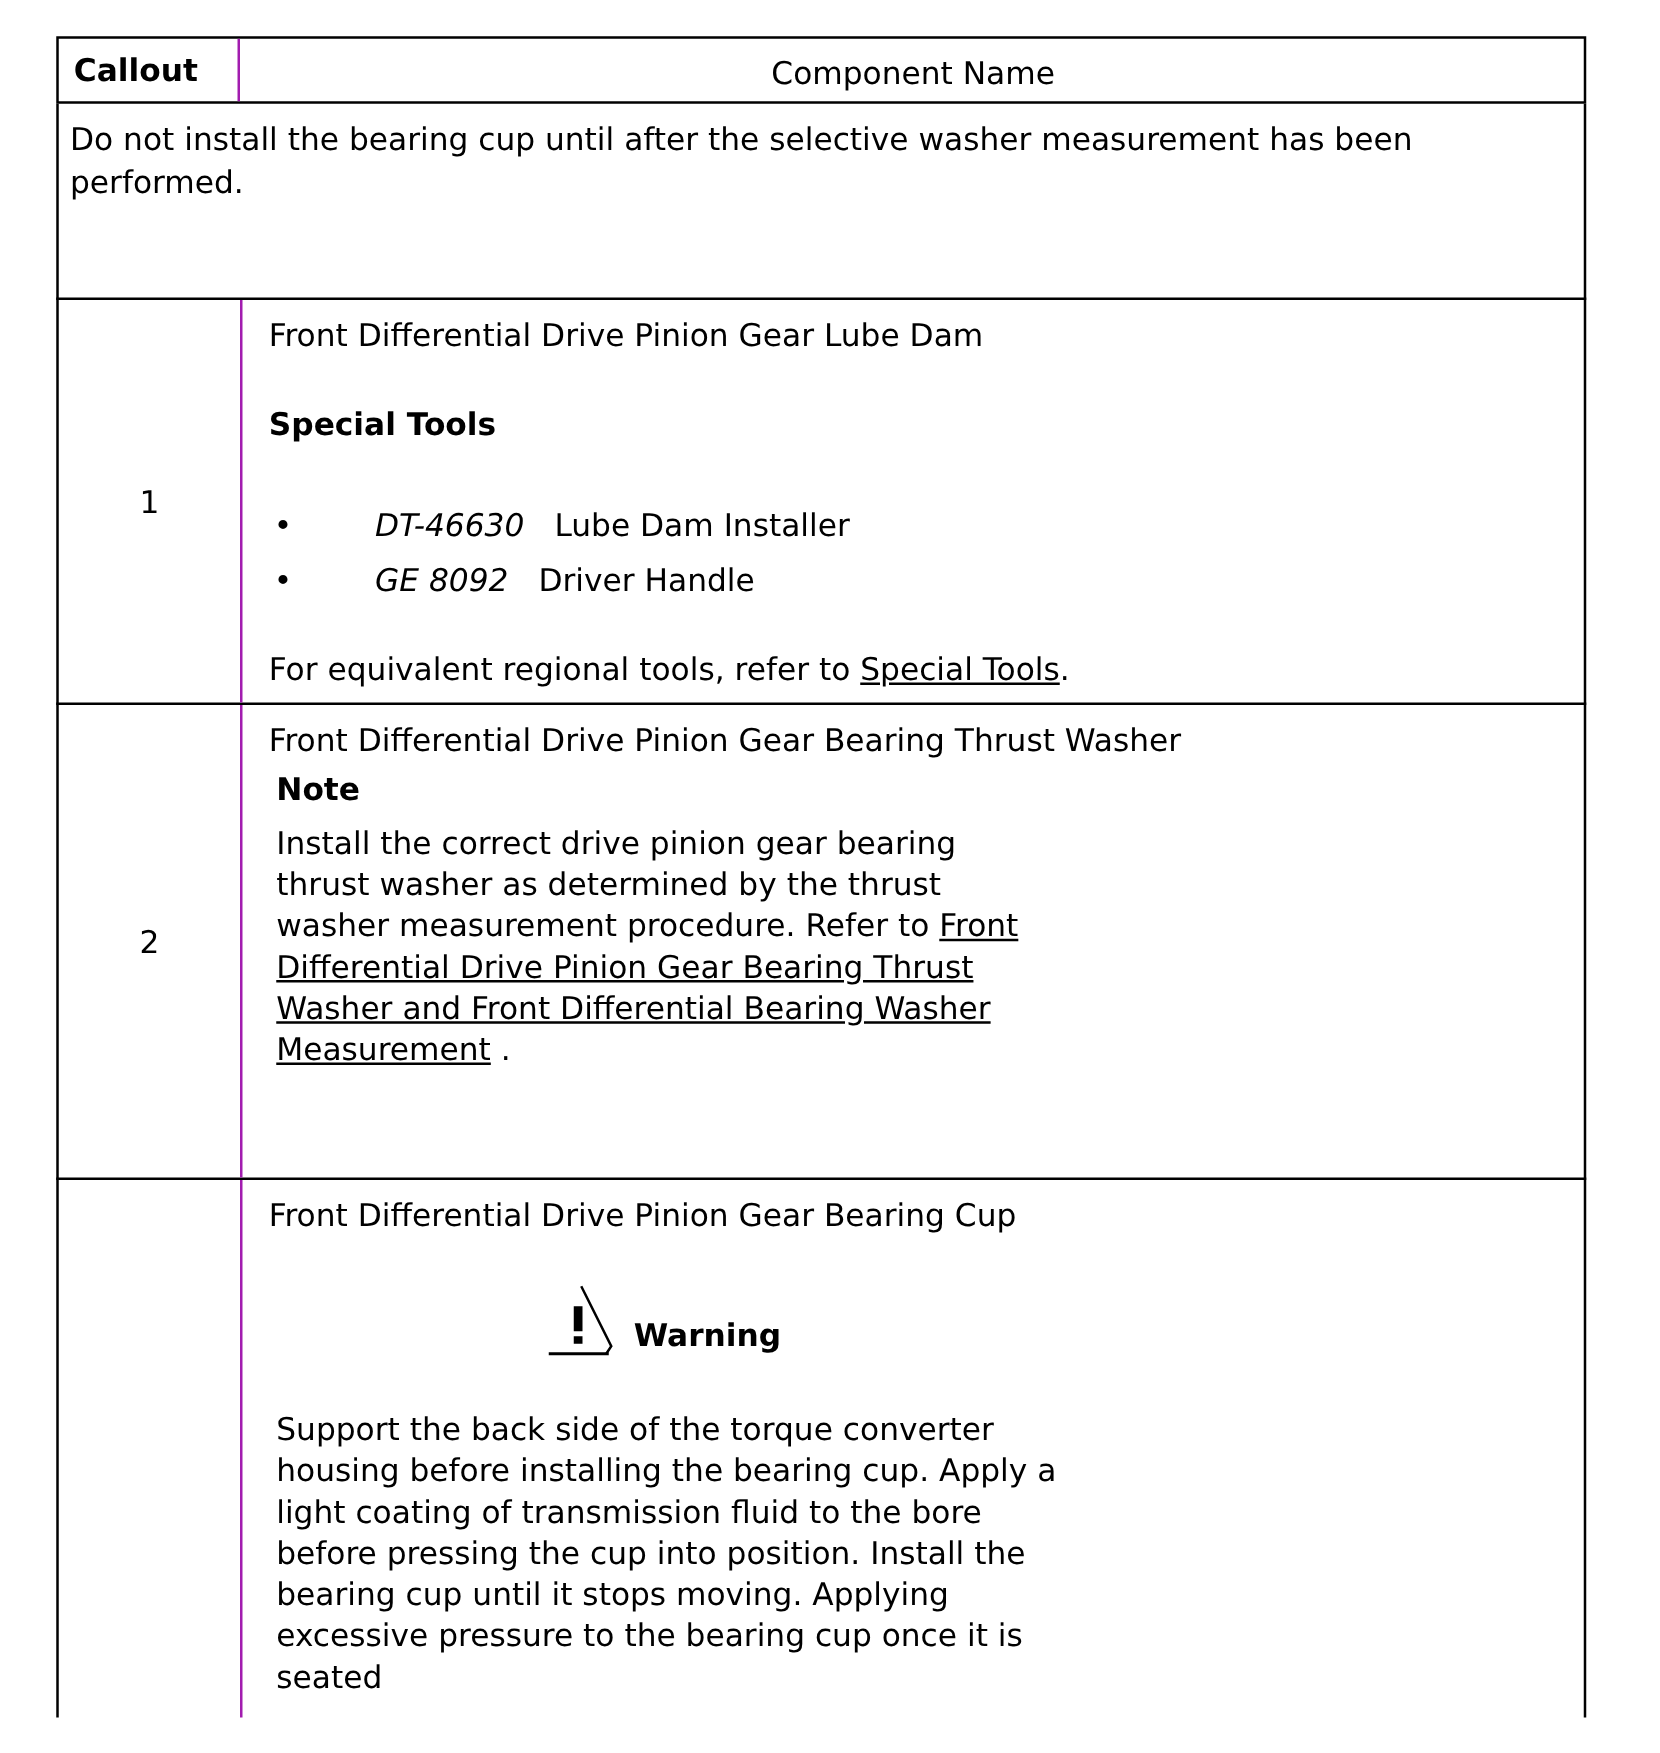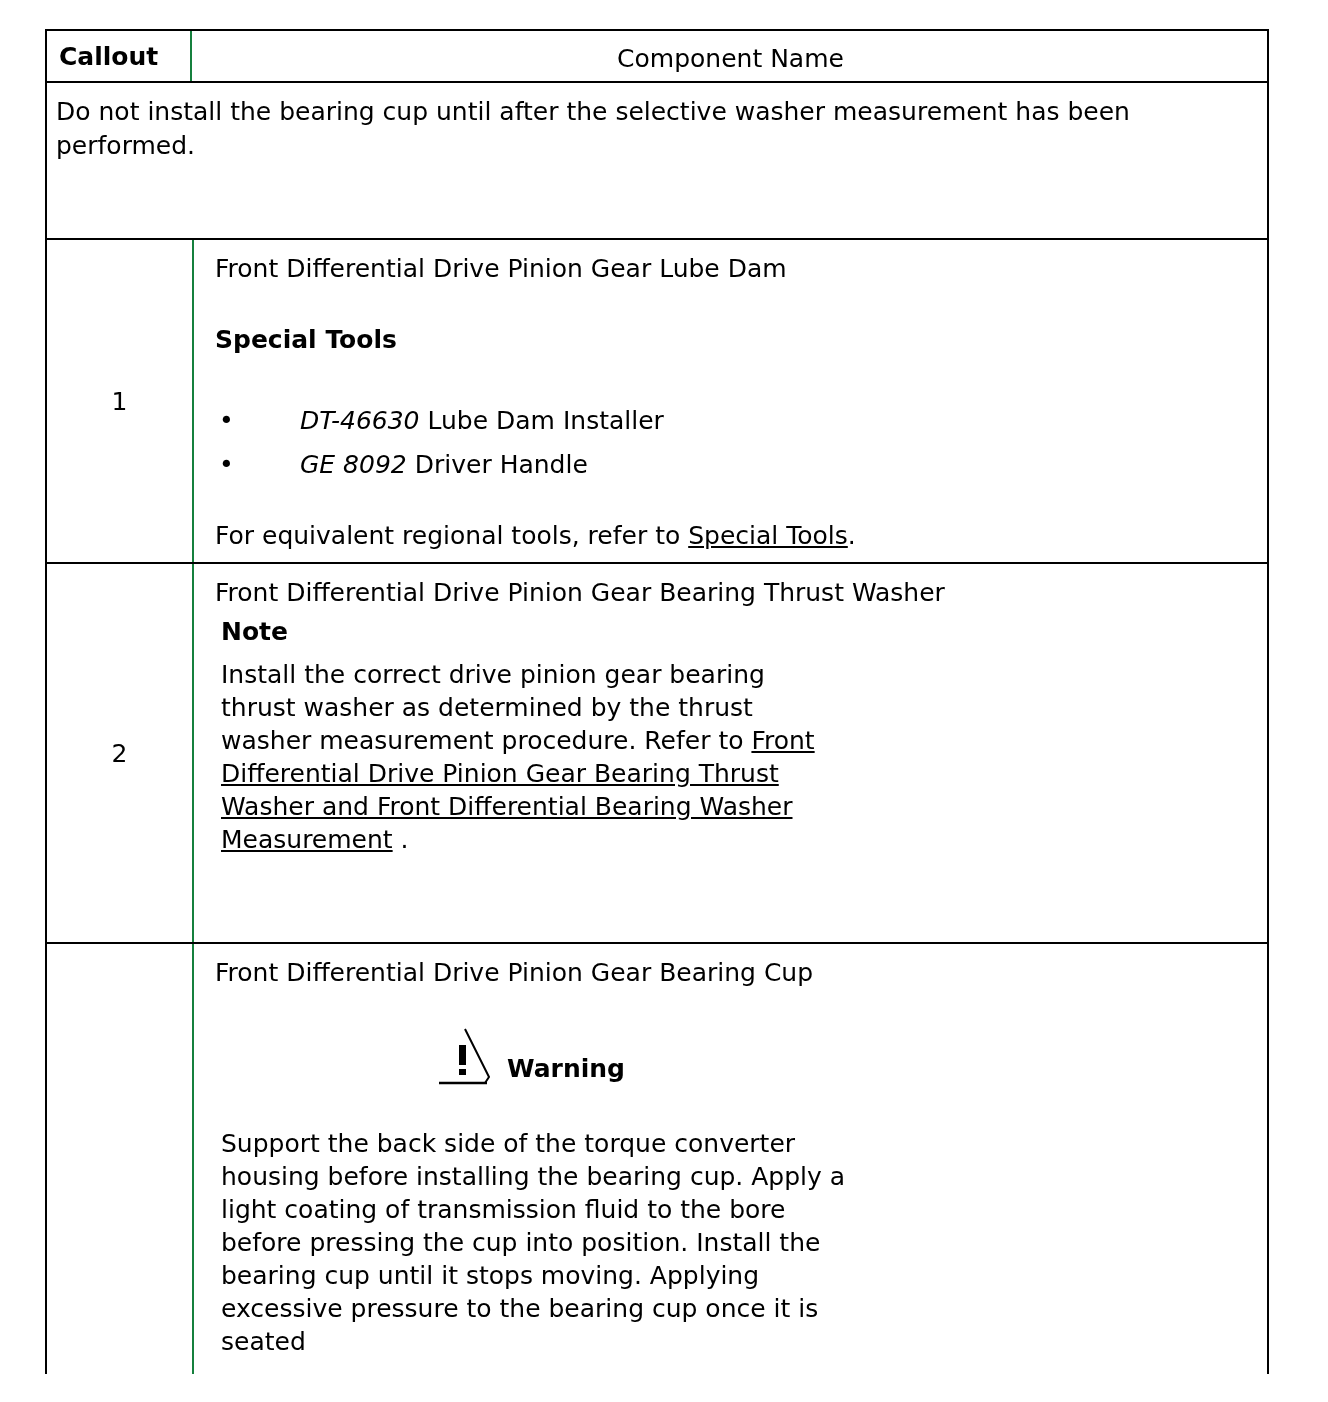--- a/index.html
+++ b/index.html
@@ -2,38 +2,38 @@
 <html><head>
 <meta charset="utf-8">
 <style>
   html, body { margin: 0; padding: 0; background: #ffffff; }
   body { width: 1328px; height: 1402px; position: relative; overflow: hidden;
          font-family: "DejaVu Sans", sans-serif; color: #000; font-size: 25px; }
   .tbl { position: absolute; left: 45px; top: 29px; width: 1224px; }
   .row { position: relative; border-left: 2px solid #000; border-right: 2px solid #000; box-sizing: border-box; }
   .row.top { border-top: 2px solid #000; }
   .row.bb { border-bottom: 2px solid #000; }
-  .cell-callout { position: absolute; left: 0; top: 0; bottom: 0; width: 145px; border-right: 2px solid #15803d;
+  .cell-callout { position: absolute; left: 0; top: 0; bottom: 0; width: 145px; border-right: 2px solid #a21caf;
                   display: flex; align-items: center; justify-content: center; }
   .cell-comp { margin-left: 147px; }
   .hdr { height: 54px; }
   .hdr .cell-callout { font-weight: bold; justify-content: flex-start; padding-left: 12px; box-sizing: border-box; }
   .hdr .cell-comp { height: 54px; display: flex; align-items: center; justify-content: center; font-weight: normal; }
   .prelim { height: 157px; padding: 12px 0 0 9px; box-sizing: border-box; }
   .prelim .title { font-weight: bold; margin-bottom: 40px; }
   .prelim .text { line-height: 34px; }
   .r1 { height: 324px; }
   .r2 { height: 380px; }
   .r3 { height: 430px; border-bottom: none; }
   .comp-pad { padding: 14px 0 0 21px; }
   .st-title { font-weight: bold; margin-top: 42px; }
   .tools { margin-top: 44px; }
   .tool { display: flex; height: 44px; align-items: center; }
   .bullet { width: 85px; padding-left: 4px; box-sizing: border-box; }
-  .tool i { margin-right: 8px; }
+  .tool i { margin-right: 24px; }
   .ref { margin-top: 35px; }
   a, .link { color: #000; text-decoration: underline; }
   .note-title { font-weight: bold; margin: 10px 0 12px 6px; }
   .note-body { margin-left: 6px; width: 620px; line-height: 33px; }
   .warn { display: flex; align-items: flex-end; margin: 30px 0 0 222px; height: 70px; text-align: center; }
   .warn-label { font-weight: bold; margin-left: 14px; margin-bottom: 4px; }
   .warn-body { margin: 40px 0 0 6px; width: 640px; line-height: 33px; }
 </style>
 </head>
 <body>

